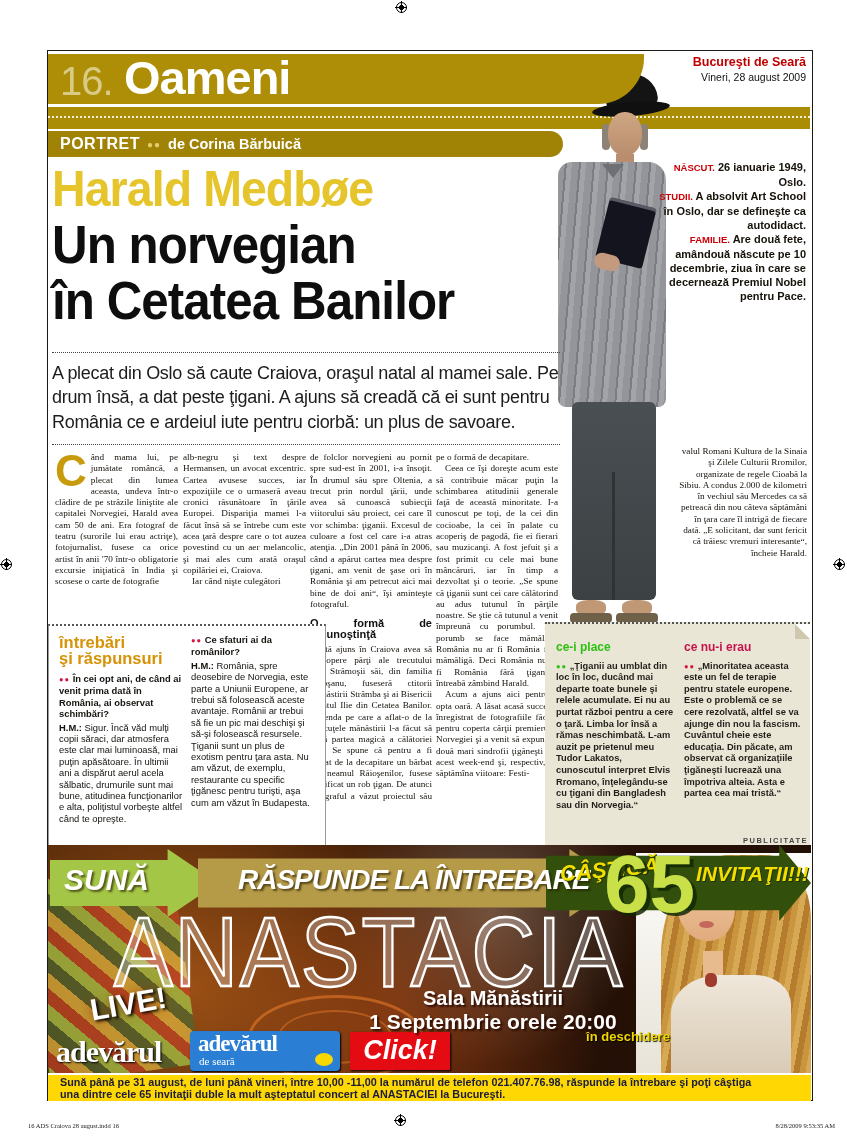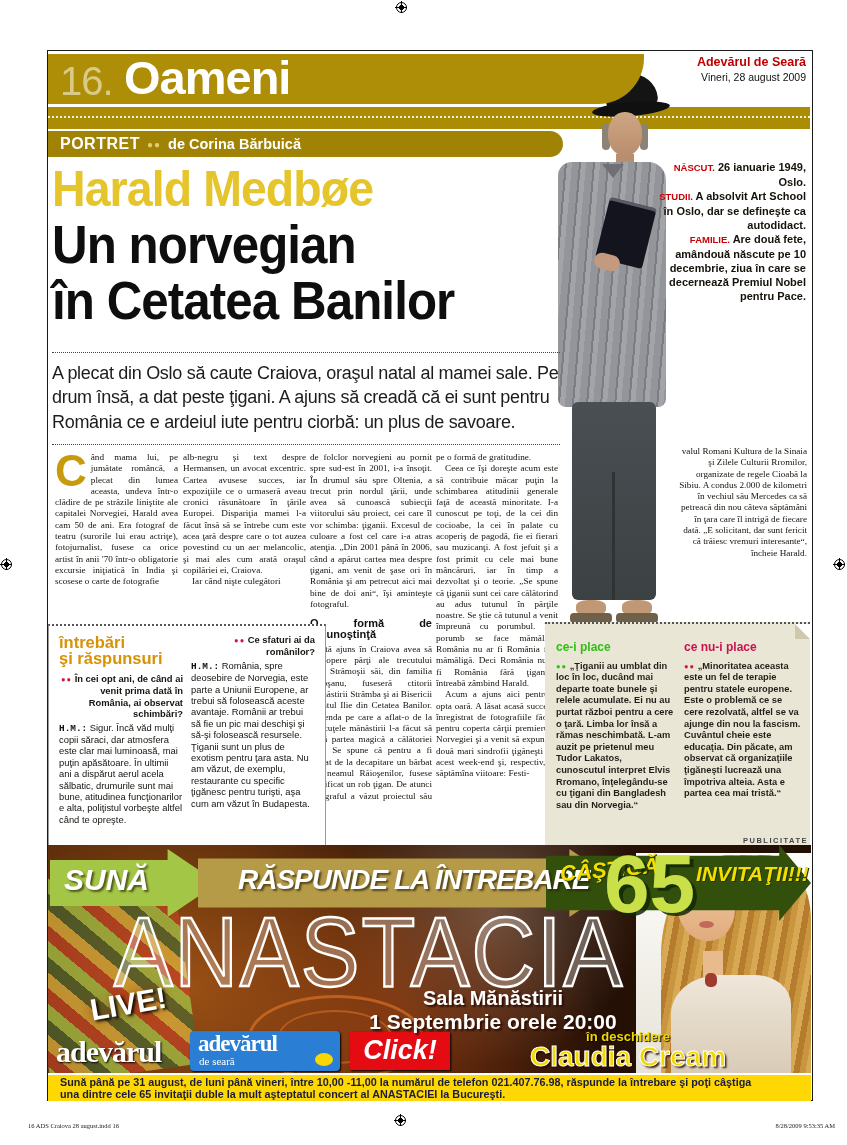--- a/index.html
+++ b/index.html
@@ -84,24 +84,24 @@
   .col4{left:436px;top:452px;width:122px;height:404px;}
   .col5{left:676px;top:446px;width:131px;height:218px;text-align:right;}
 
   
   .qa-box{position:absolute;left:48px;top:624px;width:276px;height:234px;background:#fff;
           border:1px solid #9a9a9a;border-top:2px dotted #555;z-index:6;}
   .qa-col{position:absolute;top:8px;width:124px;font-size:9.4px;line-height:11.4px;color:#15130e;}
   .qa-c1{left:10px;}
   .qa-c2{left:142px;}
   .qa-title{font-size:16.5px;line-height:16px;font-weight:800;color:#d79206;margin-bottom:7px;}
-  .qa-q{font-weight:700;margin:0 0 2px;text-align:right;}
+  .qa-q{font-weight:700;margin:0 0 2px;}
   .qa-a{margin:0 0 8px;}
   .qdots{color:#d6133e;font-size:7.5px;letter-spacing:1px;}
-  .hm{font-weight:700;font-family:Liberation Mono, monospace;}
+  .hm{font-weight:700;}
 
   
   .lbx{position:absolute;left:545px;top:622px;width:265px;height:232px;background:#eae6d6;
        border-top:2px dotted #555;z-index:6;}
   .lbx .fold{position:absolute;right:0;top:0;width:0;height:0;border-top:15px solid #fff;border-left:15px solid #cfc8ae;}
   .lbx-col{position:absolute;top:18px;width:118px;font-size:9.3px;line-height:11.6px;font-weight:700;color:#211f1a;}
   .lbx-c1{left:11px;}
   .lbx-c2{left:139px;}
   .lbx-title{font-size:12px;font-weight:800;margin-bottom:7px;}
   .t-green{color:#2fc012;}
@@ -205,21 +205,21 @@
   <div class="mast-band">
     <span class="page-num">16.</span>
     <span class="section-name">Oameni</span>
   </div>
   <div class="portret-strip">
     <span class="portret-label">PORTRET</span>
     <span class="portret-dots">●●</span>
     <span class="portret-byline">de Corina Bărbuică</span>
   </div>
   <div class="paper-name">
-    <div class="nm">Adevărul de Seară</div>
+    <div class="nm">Bucureşti de Seară</div>
     <div class="dt">Vineri, 28 august 2009</div>
   </div>
 
   <div class="photo">
     <div class="hat-crown"></div>
     <div class="hat-brim"></div>
     <div class="hairL"></div>
     <div class="hairR"></div>
     <div class="face"></div>
     <div class="neck"></div>
@@ -253,21 +253,21 @@
   <div class="serif-col col2">
     <p>alb-negru şi text despre Hermansen, un avocat excentric. Cartea avusese succes, iar expoziţiile ce o urmaseră aveau cronici răsunătoare în ţările Europei. Dispariţia mamei l-a făcut însă să se întrebe cum este acea ţară despre care o tot auzea povestind cu un aer melancolic, şi mai ales cum arată oraşul copilăriei ei, Craiova.</p>
     <p class="ind">Iar când nişte culegători</p>
   </div>
   <div class="serif-col col3">
     <p>de folclor norvegieni au pornit spre sud-est în 2001, i-a însoţit. În drumul său spre Oltenia, a trecut prin nordul ţării, unde avea să cunoască subiecţii viitorului său proiect, cei care îl vor schimba: ţiganii. Excesul de culoare a fost cel care i-a atras atenţia. „Din 2001 până în 2006, când a apărut cartea mea despre ţigani, am venit de şase ori în România şi am petrecut aici mai bine de doi ani“, îşi aminteşte fotograful.</p>
     <div class="subhead">O formă de recunoştinţă</div>
     <p>Odată ajuns în Craiova avea să descopere părţi ale trecutului său. Strămoşii săi, din familia Răioşanu, fuseseră ctitorii Mănăstirii Strâmba şi ai Bisericii Sfântul Ilie din Cetatea Banilor. Legenda pe care a aflat-o de la măicuţele mănăstirii l-a făcut să vadă partea magică a călătoriei sale. Se spune că pentru a fi salvat de la decapitare un bărbat din neamul Răioşenilor, fusese sacrificat un rob ţigan. De atunci fotograful a văzut proiectul său ca</p>
   </div>
   <div class="serif-col col4">
-    <p>pe o formă de gratitudine.</p>
+    <p>pe o formă de decapitare.</p>
     <p class="ind">Ceea ce îşi doreşte acum este să contribuie măcar puţin la schimbarea atitudinii generale faţă de această minoritate. I-a cunoscut pe toţi, de la cei din cocioabe, la cei în palate cu acoperiş de pagodă, fie ei fierari sau muzicanţi. A fost jefuit şi a fost primit cu cele mai bune mâncăruri, iar în timp a dezvoltat şi o teorie. „Se spune că ţiganii sunt cei care călătorind au adus tutunul în părţile noastre. Se ştie că tutunul a venit împreună cu porumbul. Din porumb se face mămăliga. România nu ar fi România fără mămăligă. Deci România nu ar fi România fără ţigani?“, întreabă zâmbind Harald.</p>
     <p class="ind">Acum a ajuns aici pentru a opta oară. A lăsat acasă succesul înregistrat de fotografiile făcute pentru coperta cărţii premierului Norvegiei şi a venit să expună la două mari sindrofii ţigăneşti din acest week-end şi, respectiv, de săptămîna viitoare: Festi-</p>
   </div>
   <div class="serif-col col5">
     <p>valul Romani Kultura de la Sinaia şi Zilele Culturii Rromilor, organizate de regele Cioabă la Sibiu. A condus 2.000 de kilometri în vechiul său Mercedes ca să petreacă din nou câteva săptămâni în ţara care îl intrigă de fiecare dată. „E solicitant, dar sunt fericit că trăiesc vremuri interesante“, încheie Harald.</p>
   </div>
 
   <div class="qa-box">
     <div class="qa-col qa-c1">
       <div class="qa-title">
@@ -283,21 +283,21 @@
     </div>
   </div>
 
   <div class="lbx">
     <div class="fold"></div>
     <div class="lbx-col lbx-c1">
       <div class="lbx-title t-green">ce-i place</div>
       <p style="margin:0;"><span class="gdots">●●</span> <span>„Ţiganii au umblat din loc în loc, ducând mai departe toate bunele şi relele acumulate. Ei nu au purtat război pentru a cere o ţară. Limba lor însă a rămas neschimbată. L-am auzit pe prietenul meu Tudor Lakatos, cunoscutul interpret Elvis Rromano, înţelegându-se cu ţigani din Bangladesh sau din Norvegia.“</span></p>
     </div>
     <div class="lbx-col lbx-c2">
-      <div class="lbx-title t-crim">ce nu-i place</div>
+      <div class="lbx-title t-crim">ce nu-i erau</div>
       <p style="margin:0;"><span class="rdots">●●</span> <span>„Minoritatea aceasta este un fel de terapie pentru statele europene. Este o problemă ce se cere rezolvată, altfel se va ajunge din nou la fascism. Cuvântul cheie este educaţia. Din păcate, am observat că organizaţiile ţigăneşti lucrează una împotriva alteia. Asta e partea cea mai tristă.“</span></p>
     </div>
   </div>
 
   <div class="publicitate">PUBLICITATE</div>
 
   <div class="ad">
     <div class="ad-white-right"></div>
     <div class="plaid"></div>
     <div class="swirl1"></div>
@@ -330,21 +330,20 @@
     <div class="datetime">1 Septembrie orele 20:00</div>
 
     <div class="logo-adev">adevărul</div>
     <div class="logo-ads">
       <span class="l1">adevărul</span>
       <span class="l2">de seară</span>
       <span class="sun"></span>
     </div>
     <div class="logo-click">Click!</div>
     <div class="open-lbl">în deschidere</div>
-    <div class="open-act">Claudia Cream</div>
   </div>
 
   <div class="terms-bar">
     <div>Sună până pe 31 august, de luni până vineri, între 10,00 -11,00 la numărul de telefon 021.407.76.98, răspunde la întrebare şi poţi câştiga</div>
     <div>una dintre cele 65 invitaţii duble la mult aşteptatul concert al ANASTACIEI la Bucureşti.</div>
   </div>
 
   <div class="foot foot-l">16 ADS Craiova 28 august.indd   16</div>
   <div class="foot foot-r">8/28/2009   9:53:35 AM</div>
 </div>

